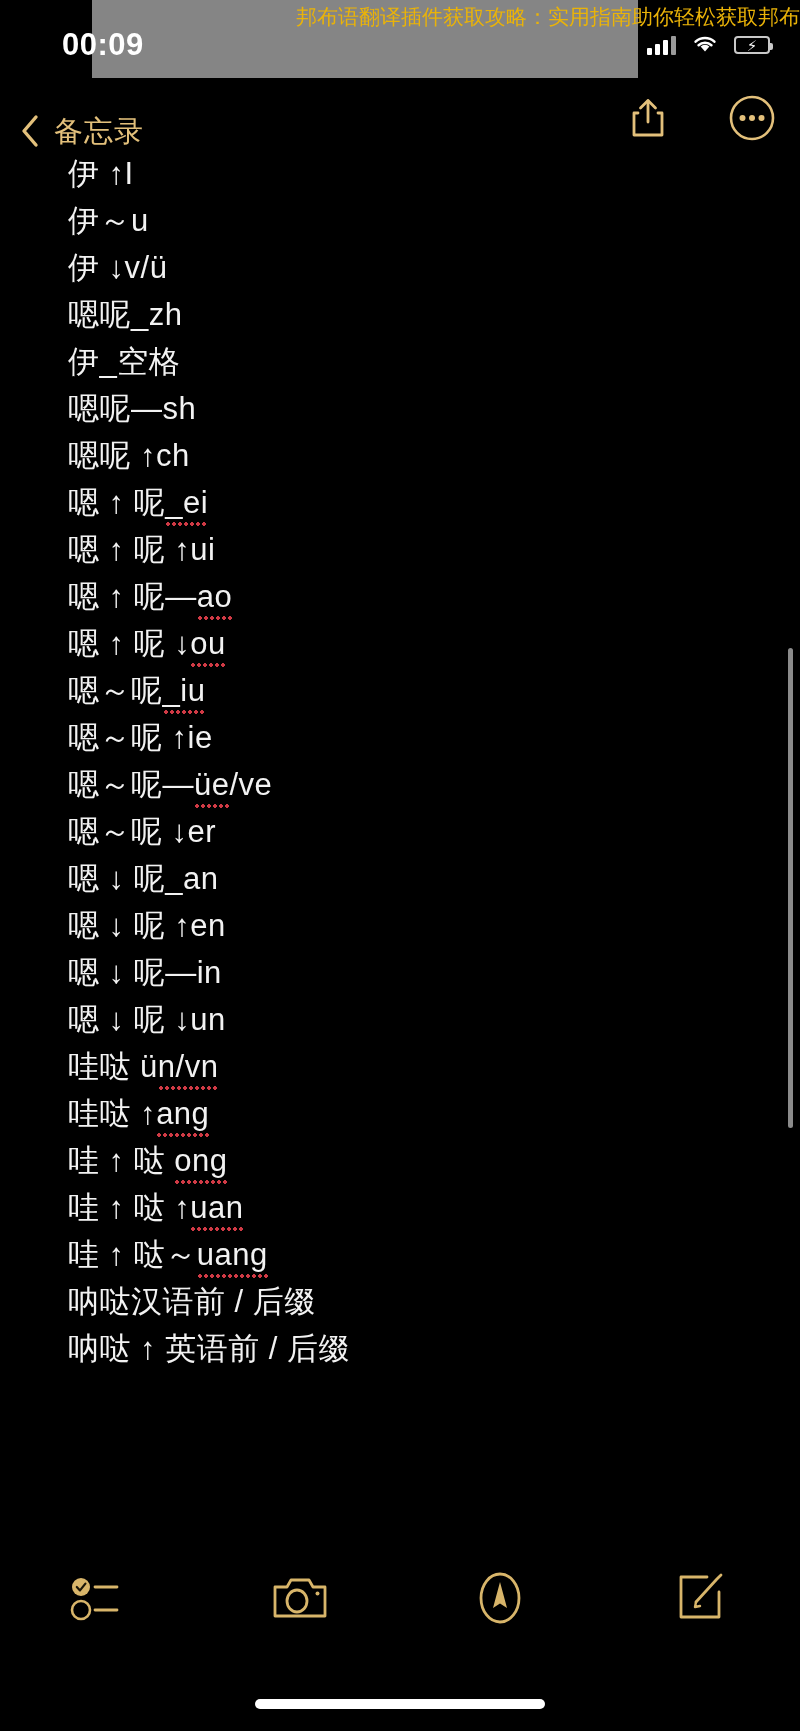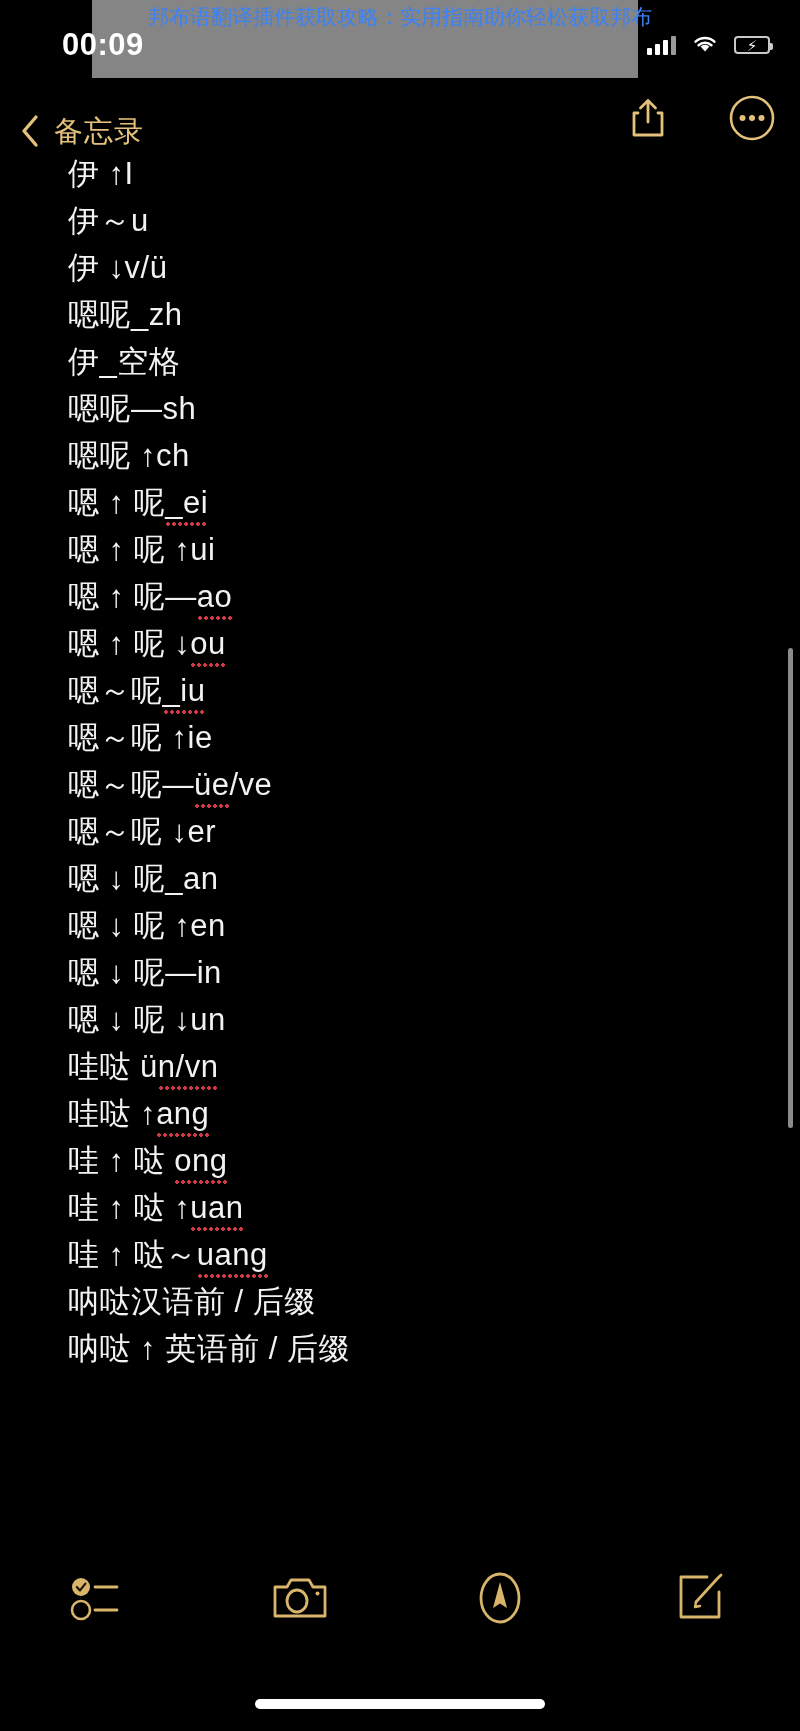--- a/index.html
+++ b/index.html
@@ -30,23 +30,23 @@
     z-index: 5;
     pointer-events: none;
   }
   #banner-text {
     position: absolute;
     left: 0;
     top: 0;
     width: 800px;
     height: 34px;
     line-height: 34px;
-    text-align: center;
+    text-align: right;
     font-size: 21px;
-    color: #3b82f6;
+    color: #eab308;
     white-space: nowrap;
     overflow: hidden;
     z-index: 6;
   }
 
   
   #status-bar {
     position: absolute;
     left: 0;
     top: 24px;

